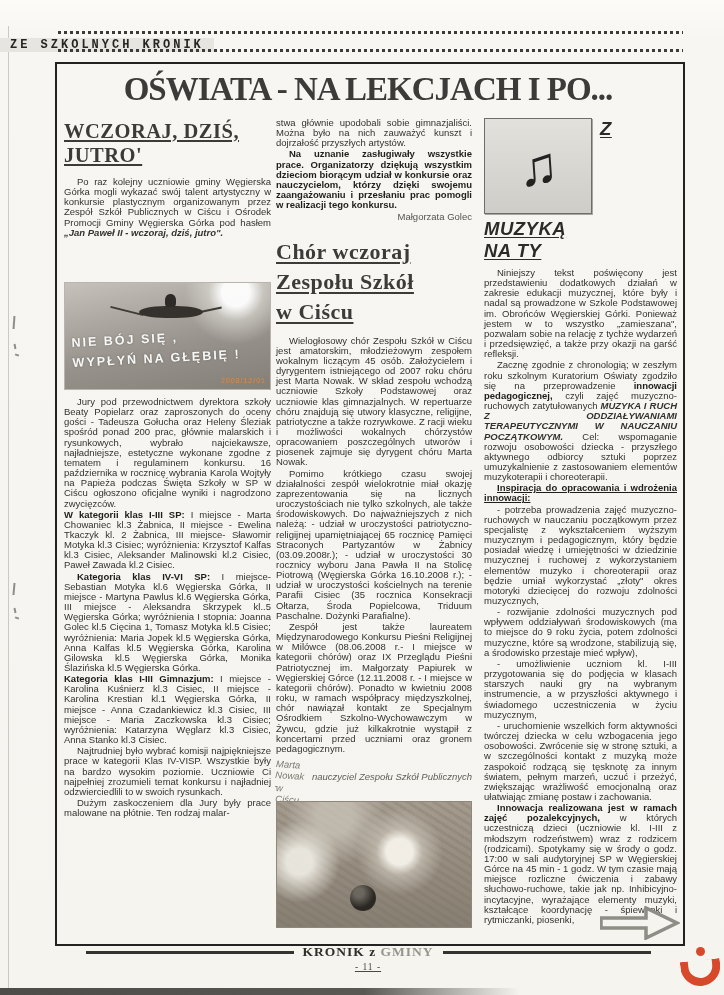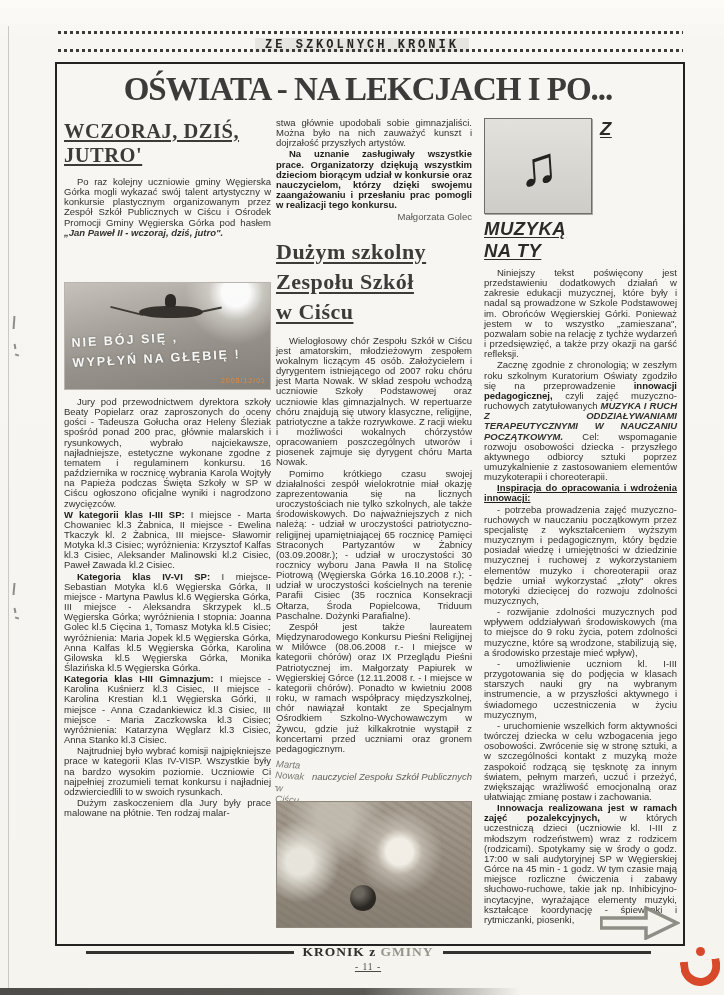--- a/index.html
+++ b/index.html
@@ -9,21 +9,21 @@
     font-family:"Liberation Sans",sans-serif;color:#2e2d2b;
   }
   .edge-line{position:absolute;left:8px;top:26px;bottom:6px;width:1px;background:#ccc9c3;}
   .bottom-shadow{position:absolute;left:0;bottom:0;width:520px;height:7px;
     background:linear-gradient(90deg,#4e4c48 0%,#5a5853 70%,rgba(90,88,83,0) 100%);}
 
   
   .dotline{position:absolute;left:58px;width:625px;height:3px;
     background:repeating-linear-gradient(90deg,#3c3b38 0 3px,transparent 3px 6px);}
   .dot-top{top:31px;} .dot-bot{top:49px;}
-  .masthead{position:absolute;top:34px;left:0;width:724px;text-align:center;}
+  .masthead{position:absolute;top:34px;left:0;width:724px;text-align:left;}
   .masthead span{display:inline-block;background:#e7e5e0;padding:0 10px;
     font-family:"Liberation Mono",monospace;font-weight:bold;font-size:12px;
     letter-spacing:3px;color:#262522;}
 
   
   .frame{position:absolute;left:55px;top:62px;width:626px;height:880px;
     border:2px solid #232220;}
   .page-title{position:absolute;left:55px;top:71px;width:626px;text-align:center;
     font-family:"Liberation Serif",serif;font-weight:bold;font-size:33px;
     letter-spacing:-1px;color:#3a3938;}
@@ -148,32 +148,32 @@
     <div class="cap">
       <div>NIE  BÓJ  SIĘ ,</div>
       <div>WYPŁYŃ  NA  GŁĘBIĘ !</div>
     </div>
     <div class="stamp">2008/12/01</div>
   </div>
 
   <p class="ind">Jury pod przewodnictwem dyrektora szkoły Beaty Popielarz oraz zaproszonych do oceny gości - Tadeusza Gołucha oraz Heleny Śleziak spośród ponad 200 prac, głównie malarskich i rysunkowych, wybrało najciekawsze, najładniejsze, estetyczne wykonane zgodne z tematem i regulaminem konkursu. 16 października w rocznicę wybrania Karola Wojtyły na Papieża podczas Święta Szkoły w SP w Ciścu ogłoszono oficjalne wyniki i nagrodzono zwycięzców.</p>
   <p><b class="lead">W kategorii klas I-III SP:</b><span> I miejsce - Marta Chowaniec kl.3 Żabnica, II miejsce - Ewelina Tkaczyk kl. 2 Żabnica, III miejsce- Sławomir Motyka kl.3 Cisiec; wyróżnienia: Krzysztof Kalfas kl.3 Cisiec, Aleksander Malinowski kl.2 Cisiec, Paweł Zawada kl.2 Cisiec.</span></p>
   <p class="ind"><b class="lead">Kategoria klas IV-VI SP:</b><span> I miejsce- Sebastian Motyka kl.6 Węgierska Górka, II miejsce - Martyna Pawlus kl.6 Węgierska Górka, III miejsce - Aleksandra Skrzypek kl..5 Węgierska Górka; wyróżnienia I stopnia: Joanna Golec kl.5 Cięcina 1, Tomasz Motyka kl.5 Cisiec; wyróżnienia: Maria Jopek kl.5 Węgierska Górka, Anna Kalfas kl.5 Węgierska Górka, Karolina Gilowska kl.5 Węgierska Górka, Monika Ślazińska kl.5 Węgierska Górka.</span></p>
-  <p><b class="lead">Kategoria klas I-III Gimnazjum:</b><span> I miejsce - Karolina Kuśnierz kl.3 Cisiec, II miejsce - Karolina Krestian kl.1 Węgierska Górki, II miejsce - Anna Czadankiewicz kl.3 Cisiec, III miejsce - Maria Zaczkowska kl.3 Cisiec; wyróżnienia: Katarzyna Węglarz kl.3 Cisiec, Anna Stanko kl.3 Cisiec.</span></p>
+  <p><b class="lead">Kategoria klas I-III Gimnazjum:</b><span> I miejsce - Karolina Kuśnierz kl.3 Cisiec, II miejsce - Karolina Krestian kl.1 Węgierska Górka, II miejsce - Anna Czadankiewicz kl.3 Cisiec, III miejsce - Maria Zaczkowska kl.3 Cisiec; wyróżnienia: Katarzyna Węglarz kl.3 Cisiec, Anna Stanko kl.3 Cisiec.</span></p>
   <p class="ind">Najtrudniej było wybrać komisji najpiękniejsze prace w kategorii Klas IV-VISP. Wszystkie były na bardzo wysokim poziomie. Uczniowie Ci najpełniej zrozumieli temat konkursu i najładniej odzwierciedlili to w swoich rysunkach.</p>
   <p class="ind">Dużym zaskoczeniem dla Jury były prace malowane na płótnie. Ten rodzaj malar-</p>
 </div>
 
 <div class="col col-m">
   <p>stwa głównie upodobali sobie gimnazjaliści. Można było na nich zauważyć kunszt i dojrzałość przyszłych artystów.</p>
   <p class="ind boldblock">Na uznanie zasługiwały wszystkie prace. Organizatorzy dziękują wszystkim dzieciom biorącym udział w konkursie oraz nauczycielom, którzy dzięki swojemu zaangażowaniu i przesłaniu prac pomogli w realizacji tego konkursu.</p>
   <div class="byline">Małgorzata Golec</div>
 
   <div class="h-serif h2-chor">
-    <div>Dużym szkolny</div>
+    <div>Chór wczoraj</div>
     <div>Zespołu Szkół</div>
     <div>w Ciścu</div>
   </div>
   <p class="ind">Wielogłosowy chór Zespołu Szkół w Ciścu jest amatorskim, młodzieżowym zespołem wokalnym liczącym 45 osób. Założycielem i dyrygentem istniejącego od 2007 roku chóru jest Marta Nowak. W skład zespołu wchodzą uczniowie Szkoły Podstawowej oraz uczniowie klas gimnazjalnych. W repertuarze chóru znajdują się utwory klasyczne, religijne, patriotyczne a także rozrywkowe. Z racji wieku i możliwości wokalnych chórzystów opracowaniem poszczególnych utworów i piosenek zajmuje się dyrygent chóru Marta Nowak.</p>
   <p class="ind">Pomimo krótkiego czasu swojej działalności zespół wielokrotnie miał okazję zaprezentowania się na licznych uroczystościach nie tylko szkolnych, ale także środowiskowych. Do najważniejszych z nich należą: - udział w uroczystości patriotyczno-religijnej upamiętniającej 65 rocznicę Pamięci Straconych Partyzantów w Żabnicy (03.09.2008r.); - udział w uroczystości 30 rocznicy wyboru Jana Pawła II na Stolicę Piotrową (Węgierska Górka 16.10.2008 r.); - udział w uroczystości kościelnych na terenie Parafii Cisiec (35 rocznica Konsekracji Ołtarza, Środa Popielcowa, Triduum Paschalne. Dożynki Parafialne).</p>
   <p class="ind">Zespół jest także laureatem Międzynarodowego Konkursu Pieśni Religijnej w Milówce (08.06.2008 r.- I miejsce w kategorii chórów) oraz IX Przeglądu Pieśni Patriotycznej im. Małgorzaty Papiurek w Węgierskiej Górce (12.11.2008 r. - I miejsce w kategorii chórów). Ponadto w kwietniu 2008 roku, w ramach współpracy międzyszkolnej, chór nawiązał kontakt ze Specjalnym Ośrodkiem Szkolno-Wychowawczym w Żywcu, gdzie już kilkakrotnie wystąpił z koncertami przed uczniami oraz gronem pedagogicznym.</p>
   <div class="sig">
     <div class="s1">Marta Nowak -</div>
     <div>nauczyciel  Zespołu Szkół Publicznych</div>
     <div class="s1">w Ciścu.</div>

